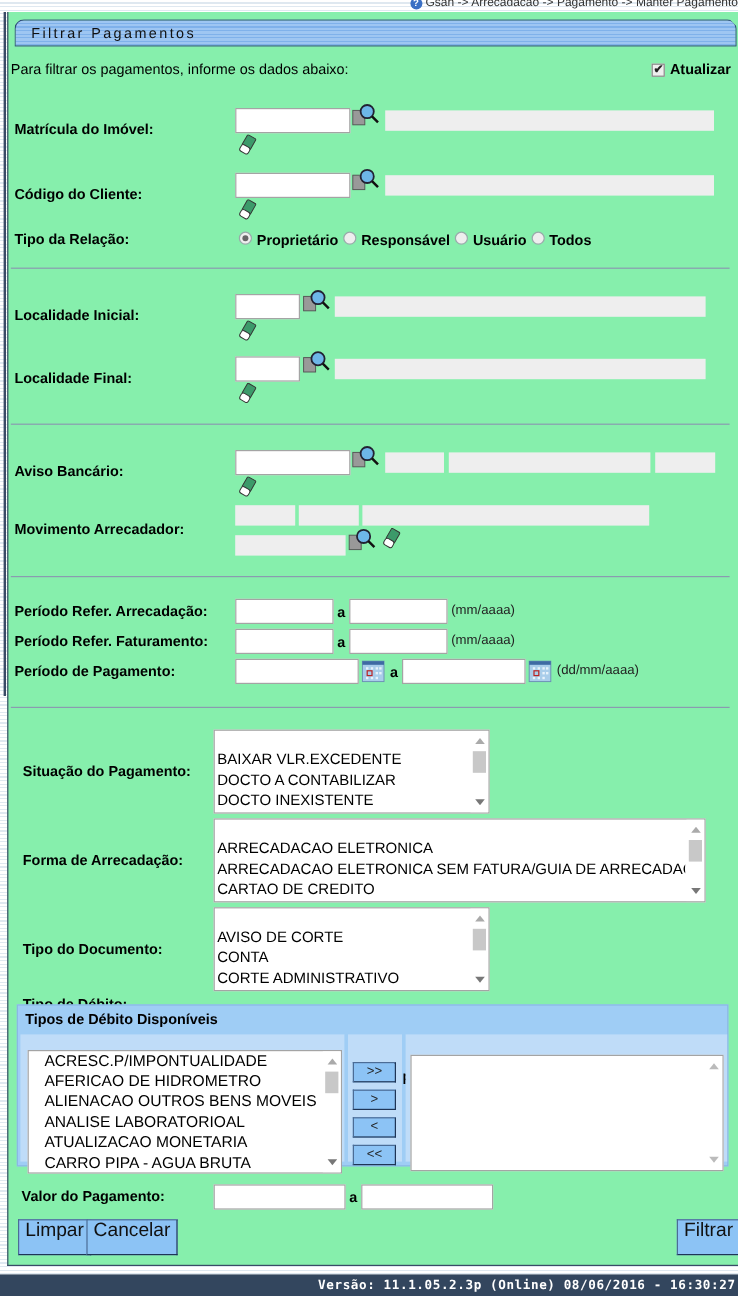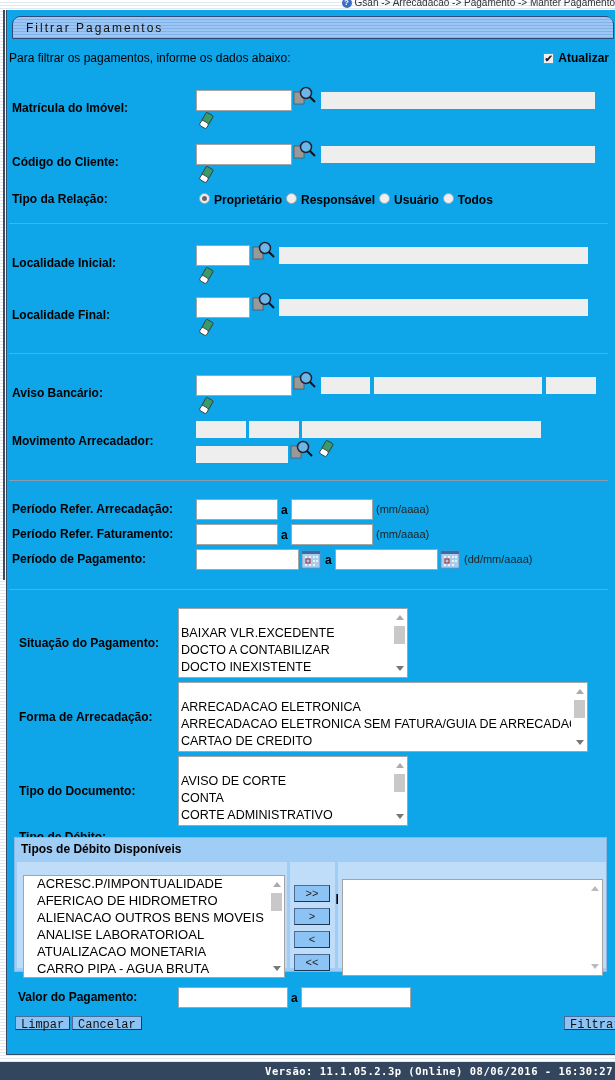--- a/index.html
+++ b/index.html
@@ -19,21 +19,21 @@
   .help-icon {
     width: 10px; height: 10px; border-radius: 50%;
     background: #3a6fc4; color: #fff; font-size: 8px; line-height: 10px; text-align: center; font-weight: bold;
   }
   .left-rail {
     position: absolute; left: 0; top: 10px; width: 5px; height: 570px;
     border-right: 2px solid #3a4b66;
   }
   .panel {
     position: absolute; left: 6px; top: 10px; width: 609px; height: 1045px;
-    background: #0ea5e9;
+    background: #86efac;
     border-left: 1px solid #3a4b66;
     border-bottom: 1px solid #3a4b66;
   }
   .panel-header {
     position: absolute; left: 5px; top: 6px; width: 602px; height: 23px;
     background: repeating-linear-gradient(to bottom, #9ec6f2 0px, #9ec6f2 2px, #7fb1ea 2px, #7fb1ea 3px);
     border: 1px solid #2f4a78;
     border-radius: 8px 8px 0 0;
     clip-path: polygon(5px 0, calc(100% - 6px) 0, 100% 6px, 100% 100%, 0 100%, 0 5px);
   }
@@ -109,23 +109,23 @@
   .debit-head { position: absolute; top: 4px; font-weight: bold; font-size: 12px; }
   .debit-col {
     position: absolute; top: 24px; bottom: 3px; background: #bfdcf8;
   }
   .move-btn {
     position: absolute; width: 36px; height: 17px;
     background: #8cc3f5; border: 1px solid #4b6c96; border-right-color: #1e3556; border-bottom-color: #1e3556;
     font-size: 11px; text-align: center; line-height: 15px; color: #222;
   }
   .btn {
-    position: absolute; height: 14px; padding: 0 5px;
+    position: absolute; height: 30px; padding: 0 5px;
     background: #8cc3f5; border: 1px solid #4b6c96; border-right-color: #1e3556; border-bottom-color: #1e3556;
-    font-size: 12px; line-height: 17px; color: #111; font-family: Liberation Mono, monospace;
+    font-size: 16px; line-height: 17px; color: #111;
   }
   .footer {
     position: absolute; left: 0; top: 1062px; width: 615px; height: 18px; background: #33465e;
     color: #fff; font-family: "DejaVu Sans Mono", monospace; font-weight: bold; font-size: 10.5px;
     text-align: right; padding-right: 2px; line-height: 18px; letter-spacing: 0.5px;
   }
 </style>
 </head>
 <body>
 

